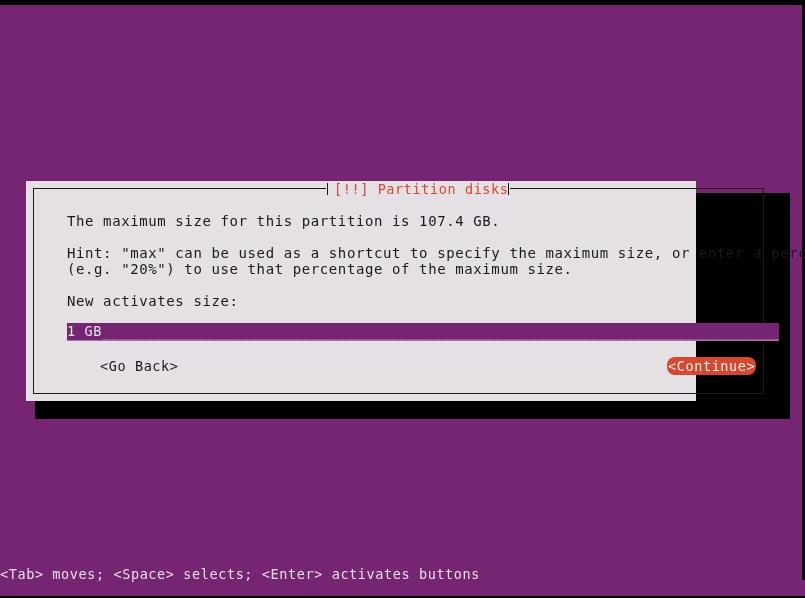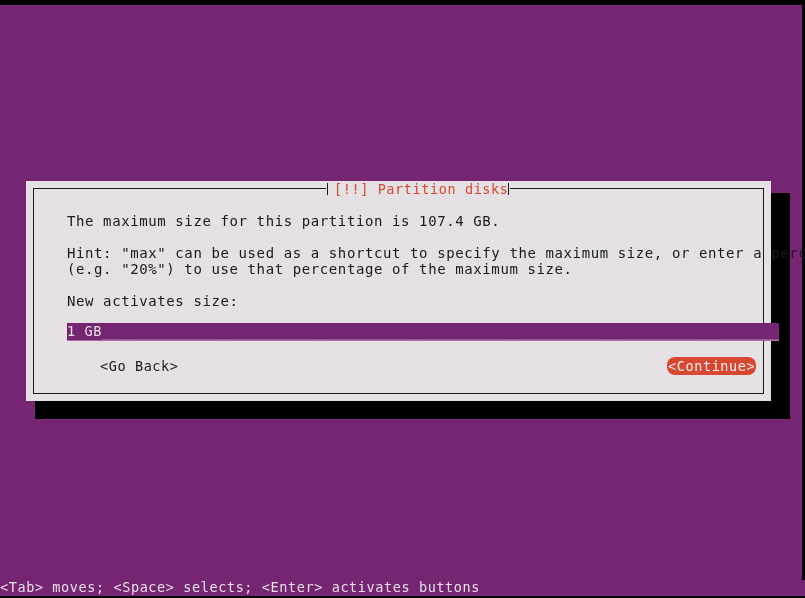--- a/index.html
+++ b/index.html
@@ -51,21 +51,21 @@
     width: 755px;
     height: 226px;
     background: #000000;
   }
 
   
   #dialog {
     position: absolute;
     left: 26px;
     top: 181px;
-    width: 745px;
+    width: 670px;
     height: 220px;
     background: #e4e0e4;
     box-sizing: border-box;
   }
 
   
   #frame-left {
     position: absolute;
     left: 7px;
     top: 7px;
@@ -192,21 +192,21 @@
     top: 176px;
     color: #f2eef2;
     background: #d6482f;
     border-radius: 8px;
   }
 
   
   #status-bar {
     position: absolute;
     left: 0;
-    bottom: 2px;
+    bottom: 15px;
     width: 805px;
     height: 18px;
     line-height: 18px;
     color: #e8e2e8;
     font-size: 13.5px;
     letter-spacing: 0.6px;
     white-space: pre;
     background: transparent;
   }
   #status-underline {

